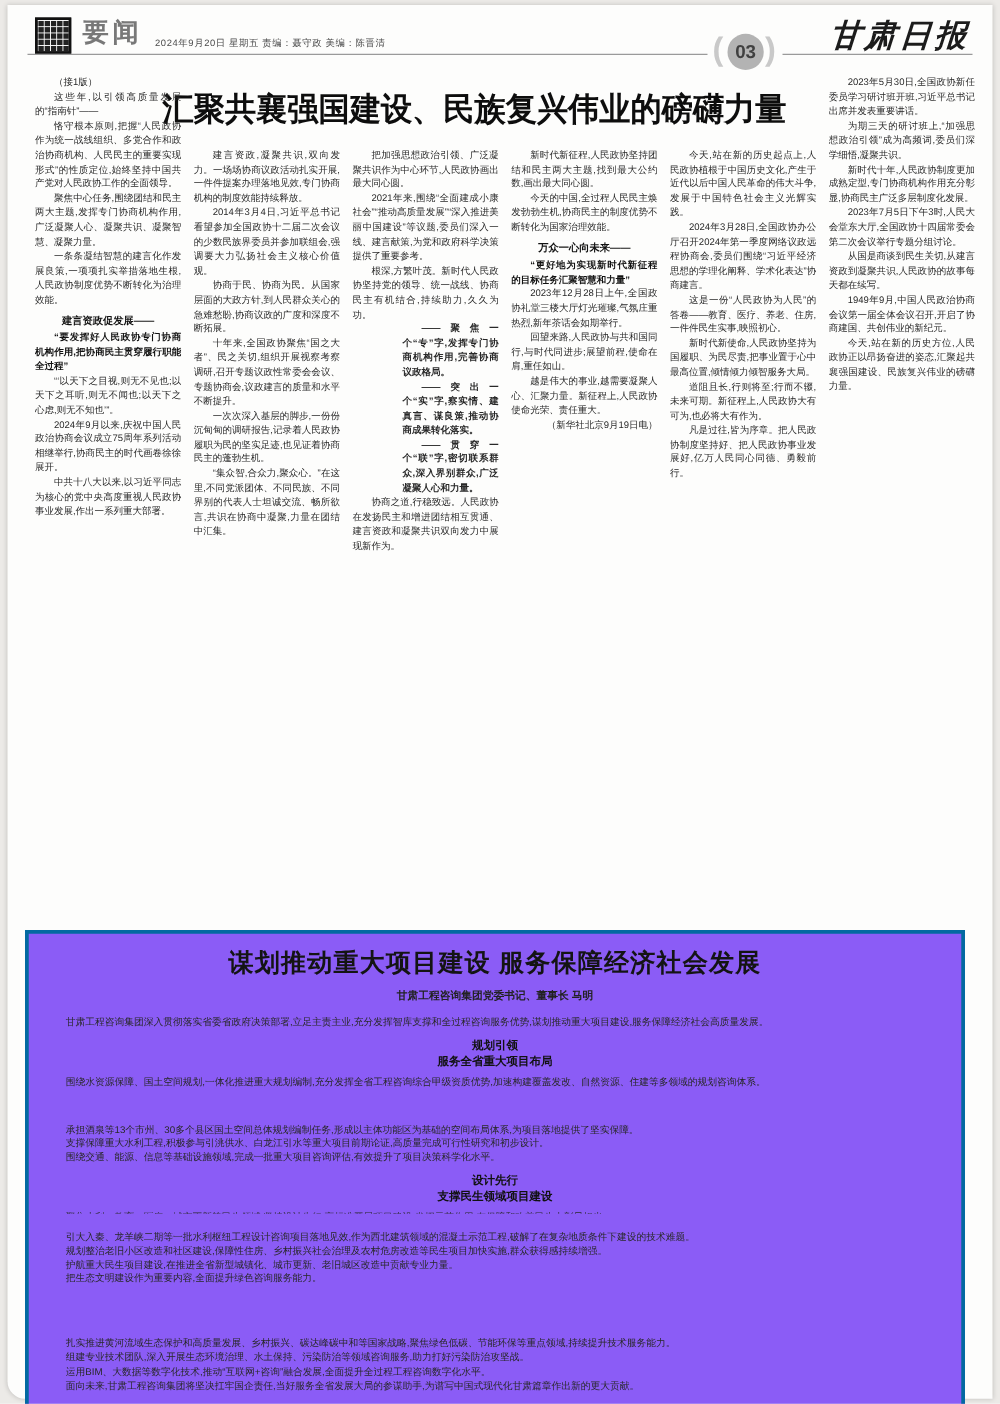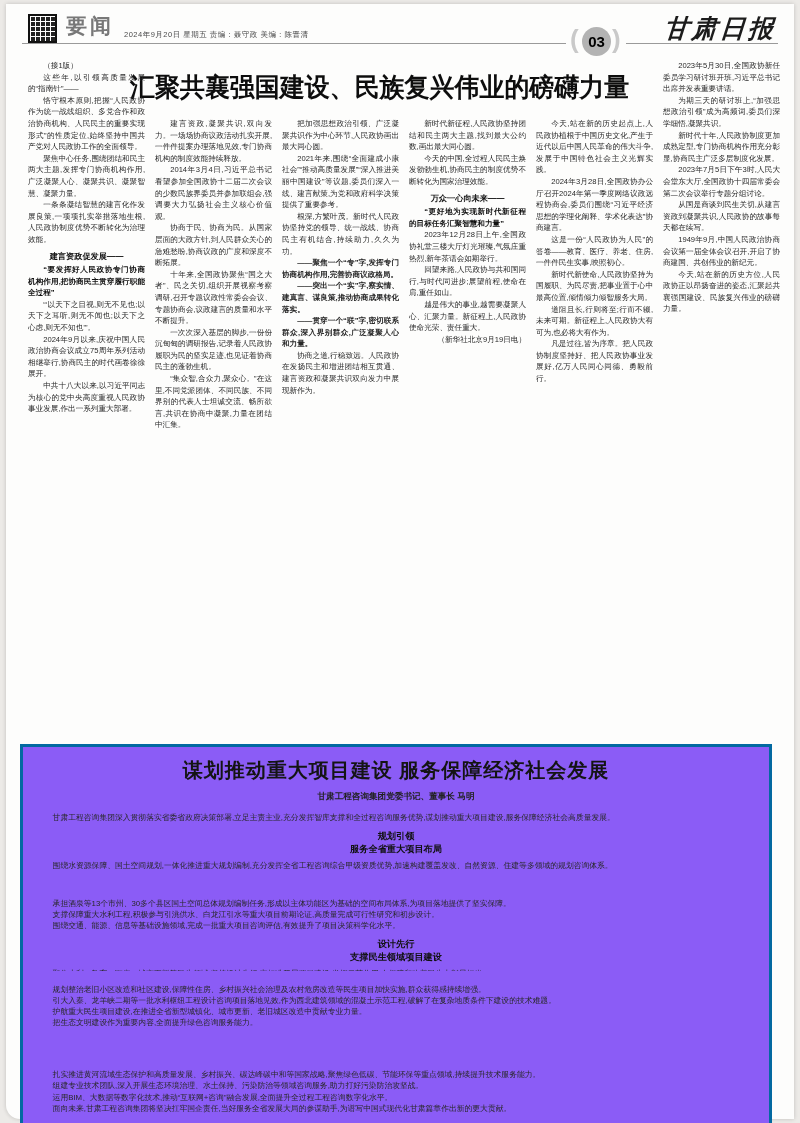--- a/index.html
+++ b/index.html
@@ -25,21 +25,21 @@
   }
   .section-name{
     position:absolute;left:60px;top:8px;font-size:21px;font-weight:bold;
     color:#787878;letter-spacing:3px;
   }
   .date-line{position:absolute;left:118px;top:26px;font-size:7.5px;color:#4a4a4a;letter-spacing:.5px;}
   .hdr-rule{position:absolute;left:16px;top:39px;width:756px;height:1px;background:#9a9a9a;}
   .pagenum-wrap{position:absolute;left:560px;top:21px;width:60px;height:36px;background:#fdfdfc;}
   .pagenum{
     position:absolute;left:16px;top:2px;width:29px;height:29px;border-radius:50%;
-    background:#b3b3b3;color:#000000;font-size:15px;font-weight:bold;
+    background:#b3b3b3;color:#404040;font-size:15px;font-weight:bold;
     display:flex;align-items:center;justify-content:center;letter-spacing:0;
   }
   .paren{position:absolute;top:-1px;font-size:26px;color:#c9c9c9;font-weight:bold;}
   .paren.l{left:4px;} .paren.r{left:46px;}
   .masthead{
     position:absolute;right:18px;top:8px;font-size:25px;font-weight:bold;
     font-family:"DejaVu Serif","Liberation Serif",serif;font-style:italic;
     color:#1c1c1c;letter-spacing:3px;transform:skewX(-4deg);
   }
   
@@ -56,21 +56,21 @@
   }
   .col-tall{top:56px;height:648px;}
   .col-short{top:114px;height:590px;}
   .c1{left:22px;} .c2{left:149px;} .c3{left:276px;}
   .c4{left:403px;} .c5{left:530px;} .c6{left:657px;}
   .ln{margin:0;}
   .ln-p{text-indent:2em;text-align:justify;}
   .ln-h{font-weight:bold;text-align:center;margin:5px 0 2px;font-size:8.2px;color:#111;}
   .ln-q{font-weight:bold;text-align:justify;text-indent:2em;color:#111;}
   .ln-c{text-align:right;}
-  .ln-s{text-indent:2em;text-align:justify;font-weight:bold;}
+  .ln-s{text-indent:2em;text-align:justify;font-weight:bold;margin-left:40px;}
   
   .boxed{
     position:absolute;left:14px;top:740px;width:752px;height:404px;
     border:3px solid #0369a1;background:#8b5cf6;box-sizing:border-box;
     padding:8px 14px 10px;
   }
   .box-title{
     text-align:center;font-size:20px;font-weight:900;color:#141414;
     letter-spacing:1px;margin-top:2px;
   }
@@ -170,22 +170,22 @@
         </div>
       <div class="bcol">
           <div class="ln ln-p">承担酒泉等13个市州、30多个县区国土空间总体规划编制任务,形成以主体功能区为基础的空间布局体系,为项目落地提供了坚实保障。</div>
           <div class="ln ln-p">支撑保障重大水利工程,积极参与引洮供水、白龙江引水等重大项目前期论证,高质量完成可行性研究和初步设计。</div>
           <div class="ln ln-p">围绕交通、能源、信息等基础设施领域,完成一批重大项目咨询评估,有效提升了项目决策科学化水平。</div>
           <div class="ln ln-h">设计先行
 支撑民生领域项目建设</div>
           <div class="ln ln-p">聚焦水利、教育、医疗、城市更新等民生领域,坚持设计先行,高标准开展项目建设,发挥示范作用,在保障和改善民生中彰显担当。</div>
         </div>
       <div class="bcol">
+          <div class="ln ln-p">引大入秦、龙羊峡二期等一批水利枢纽工程设计咨询项目落地见效,作为西北建筑领域的混凝土示范工程,破解了在复杂地质条件下建设的技术难题。</div>
           <div class="ln ln-p">规划整治老旧小区改造和社区建设,保障性住房、乡村振兴社会治理及农村危房改造等民生项目加快实施,群众获得感持续增强。</div>
-          <div class="ln ln-p">引大入秦、龙羊峡二期等一批水利枢纽工程设计咨询项目落地见效,作为西北建筑领域的混凝土示范工程,破解了在复杂地质条件下建设的技术难题。</div>
           <div class="ln ln-p">护航重大民生项目建设,在推进全省新型城镇化、城市更新、老旧城区改造中贡献专业力量。</div>
           <div class="ln ln-p">把生态文明建设作为重要内容,全面提升绿色咨询服务能力。</div>
         </div>
       <div class="bcol">
           <div class="ln ln-p">扎实推进黄河流域生态保护和高质量发展、乡村振兴、碳达峰碳中和等国家战略,聚焦绿色低碳、节能环保等重点领域,持续提升技术服务能力。</div>
           <div class="ln ln-p">组建专业技术团队,深入开展生态环境治理、水土保持、污染防治等领域咨询服务,助力打好污染防治攻坚战。</div>
           <div class="ln ln-p">运用BIM、大数据等数字化技术,推动“互联网+咨询”融合发展,全面提升全过程工程咨询数字化水平。</div>
           <div class="ln ln-p">面向未来,甘肃工程咨询集团将坚决扛牢国企责任,当好服务全省发展大局的参谋助手,为谱写中国式现代化甘肃篇章作出新的更大贡献。</div>
         </div>
     </div>

